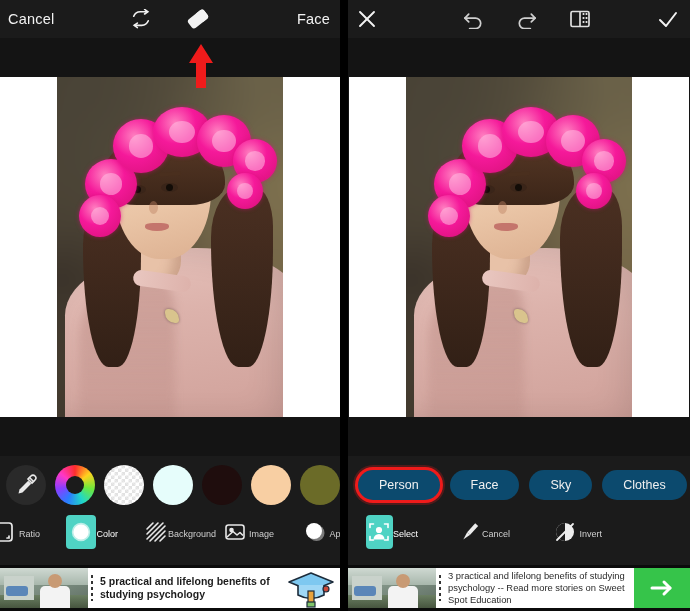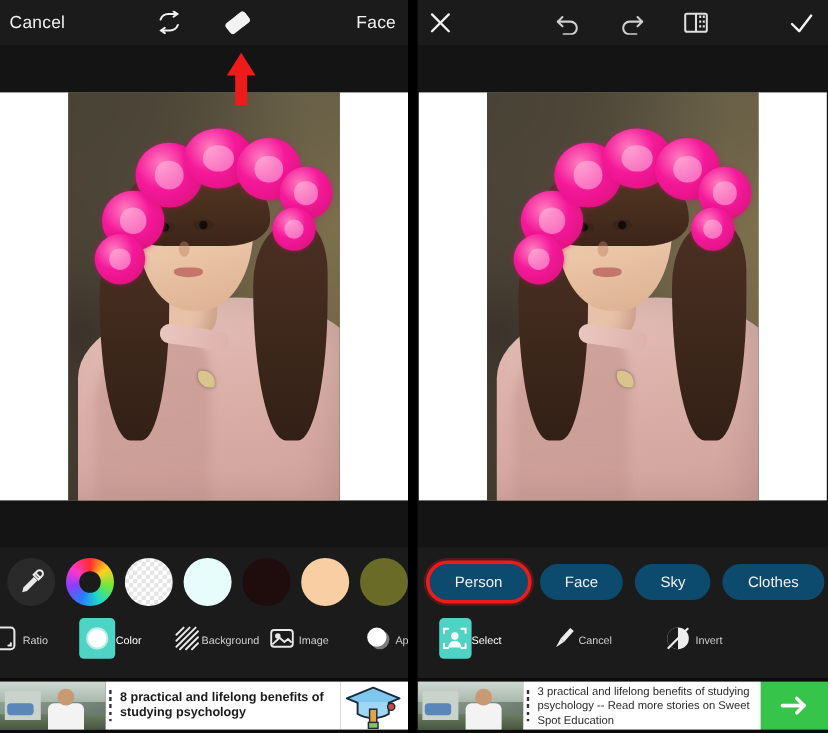--- a/index.html
+++ b/index.html
@@ -393,21 +393,21 @@
       <div class="ad-inner">
         <div class="ad-thumb">
           <div class="sky"></div>
             <div class="grass"></div>
             <div class="bldg"></div>
           <div class="car"></div>
             <div class="man-b"></div>
             <div class="man-h"></div>
         </div>
         <div class="ad-body">
-          <div class="ad-text">8 practical and lifelong benefits of studying psychology</div>
+          <div class="ad-text">5 practical and lifelong benefits of studying psychology</div>
         </div>
         <div class="ad-cap">
           <svg width="54" height="40" viewBox="0 0 54 40">
             <polygon points="27,5 49,14 27,23 5,14" fill="#7ec8f0" stroke="#1c2b3a" stroke-width="1.6" stroke-linejoin="round"></polygon>
             <path d="M14 17 L14 27 Q27 34 40 27 L40 17" fill="#9fd7f5" stroke="#1c2b3a" stroke-width="1.6"></path>
             <circle cx="42" cy="21" r="3" fill="#c94a3a" stroke="#1c2b3a" stroke-width="1.2"></circle>
             <rect x="24" y="23" width="6" height="13" fill="#e8a33d" stroke="#1c2b3a" stroke-width="1.2"></rect>
             <rect x="23" y="34" width="8" height="5" fill="#7fc46a" stroke="#1c2b3a" stroke-width="1.2"></rect>
           </svg>
         </div>

